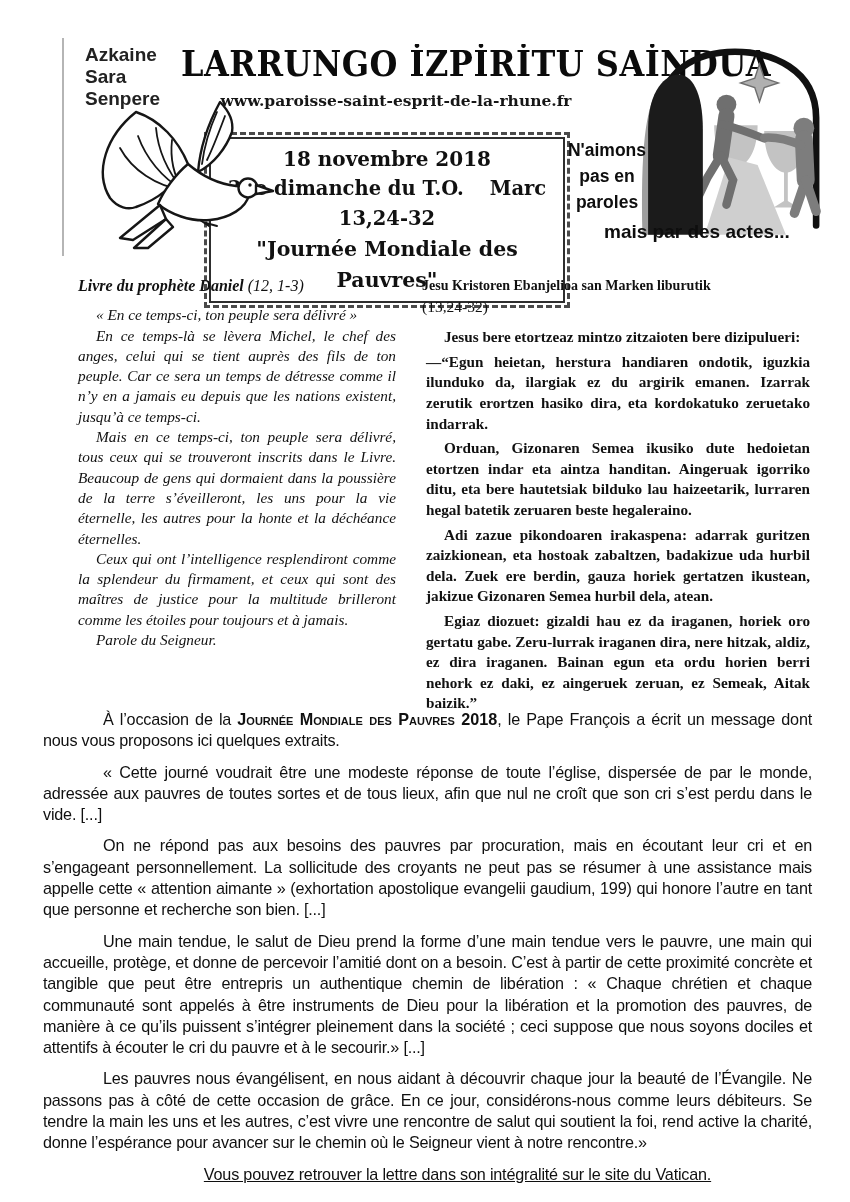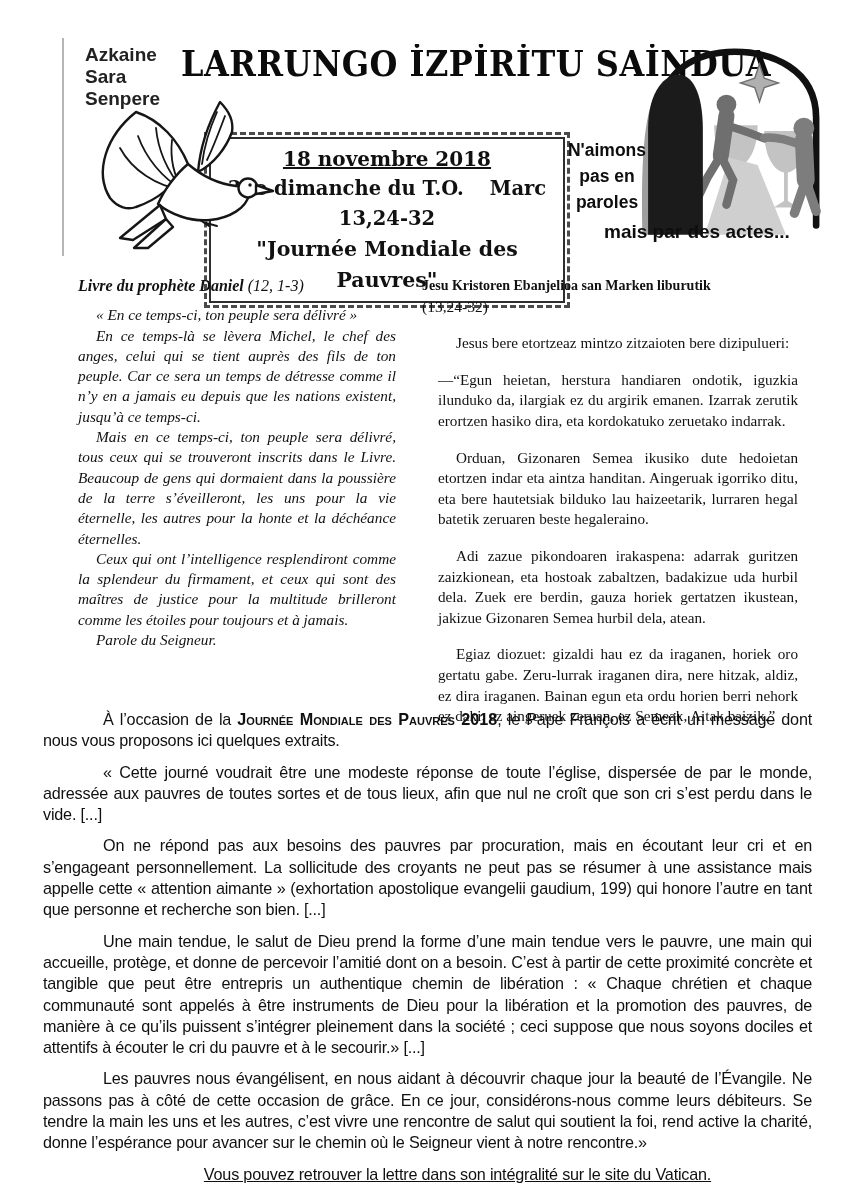--- a/index.html
+++ b/index.html
@@ -11,21 +11,21 @@
   .towns{position:absolute;left:85px;top:44px;font-family:"Liberation Sans",sans-serif;
          font-weight:bold;font-size:19px;line-height:1.16;color:#222;}
   .masthead{position:absolute;left:181px;top:44px;width:430px;text-align:center;}
   .title{font-family:"DejaVu Serif",serif;font-weight:700;font-size:32px;letter-spacing:.5px;
          color:#0b0b0b;white-space:nowrap;transform:scaleY(1.08);transform-origin:top center;}
   .site{font-family:"DejaVu Serif",serif;font-weight:700;font-size:15.5px;margin-top:9px;color:#161616;}
 
   .datebox{position:absolute;left:204px;top:132px;width:356px;border:3px dashed #4a4a4a;
            padding:2px;background:#fff;}
   .datebox-inner{border:2px solid #2e2e2e;text-align:center;padding:5px 4px;}
-  .datebox-inner .l1{font-family:"DejaVu Serif",serif;font-weight:700;font-size:20px;line-height:30px;text-decoration:underline;}
+  .datebox-inner .l1{font-family:"DejaVu Serif",serif;font-weight:700;font-size:20px;line-height:30px;}
   .datebox-inner .l2{font-family:"DejaVu Serif",serif;font-weight:700;font-size:19.5px;line-height:30px;}
   .datebox-inner .l2 .gap{display:inline-block;width:26px;}
   .datebox-inner .l3{font-family:"DejaVu Serif",serif;font-weight:700;font-size:20.5px;line-height:31px;}
 
   .dove{position:absolute;left:70px;top:98px;}
   .arch{position:absolute;left:616px;top:34px;}
   .cap-side{position:absolute;left:561px;top:137px;width:92px;text-align:center;
             font-family:"Liberation Sans",sans-serif;font-weight:bold;font-size:17.5px;
             line-height:26px;color:#0e0e0e;}
   .cap-bottom{position:absolute;left:604px;top:221px;font-family:"Liberation Sans",sans-serif;
@@ -33,21 +33,21 @@
 
   
   .columns{position:absolute;left:78px;top:276px;width:744px;display:flex;gap:26px;}
   .col-left{width:318px;font-style:italic;font-size:15.3px;line-height:20.3px;text-align:justify;}
   .col-left .col-title{font-size:16px;margin:0 0 9px 0;}
   .col-left .col-title b{font-weight:bold;}
   .col-left p{margin:0;text-indent:18px;}
   .col-right{width:392px;font-size:15.2px;line-height:20.6px;text-align:justify;}
   .col-right .col-title{font-weight:bold;font-size:14px;margin:0;}
   .col-right .col-ref{font-size:15.5px;margin:0 0 10px 0;}
-  .col-right p{margin:16px;text-indent:18px;}
+  .col-right p{margin:4px;text-indent:18px;font-weight:bold;}
   .col-right p.noindent{text-indent:0;}
 
   
   .message{position:absolute;left:33px;top:699px;width:789px;
            font-family:"Liberation Sans",sans-serif;font-size:16.2px;line-height:21.3px;
            letter-spacing:-0.2px;text-align:justify;color:#101010;}
   .message p{margin:10px;text-indent:60px;}
   .sc{font-variant:small-caps;font-weight:bold;letter-spacing:0;}
   .footer-link{text-align:center;text-decoration:underline;cursor:pointer;}
 </style>
@@ -59,20 +59,21 @@
   <div class="vline"></div>
 
   <div class="towns">
     <div>Azkaine</div>
     <div>Sara</div>
     <div>Senpere</div>
   </div>
 
   <div class="masthead">
     <div class="title">LARRUNGO İZPİRİTU SAİNDUA</div>
+    <div class="site">www.paroisse-saint-esprit-de-la-rhune.fr</div>
   </div>
 
   <div class="datebox">
     <div class="datebox-inner">
       <div class="l1">18 novembre 2018</div>
       <div class="l2">
         <span>33e dimanche du T.O.</span><span class="gap"></span><span>Marc 13,24-32</span>
       </div>
       <div class="l3">"Journée Mondiale des Pauvres"</div>
     </div>

